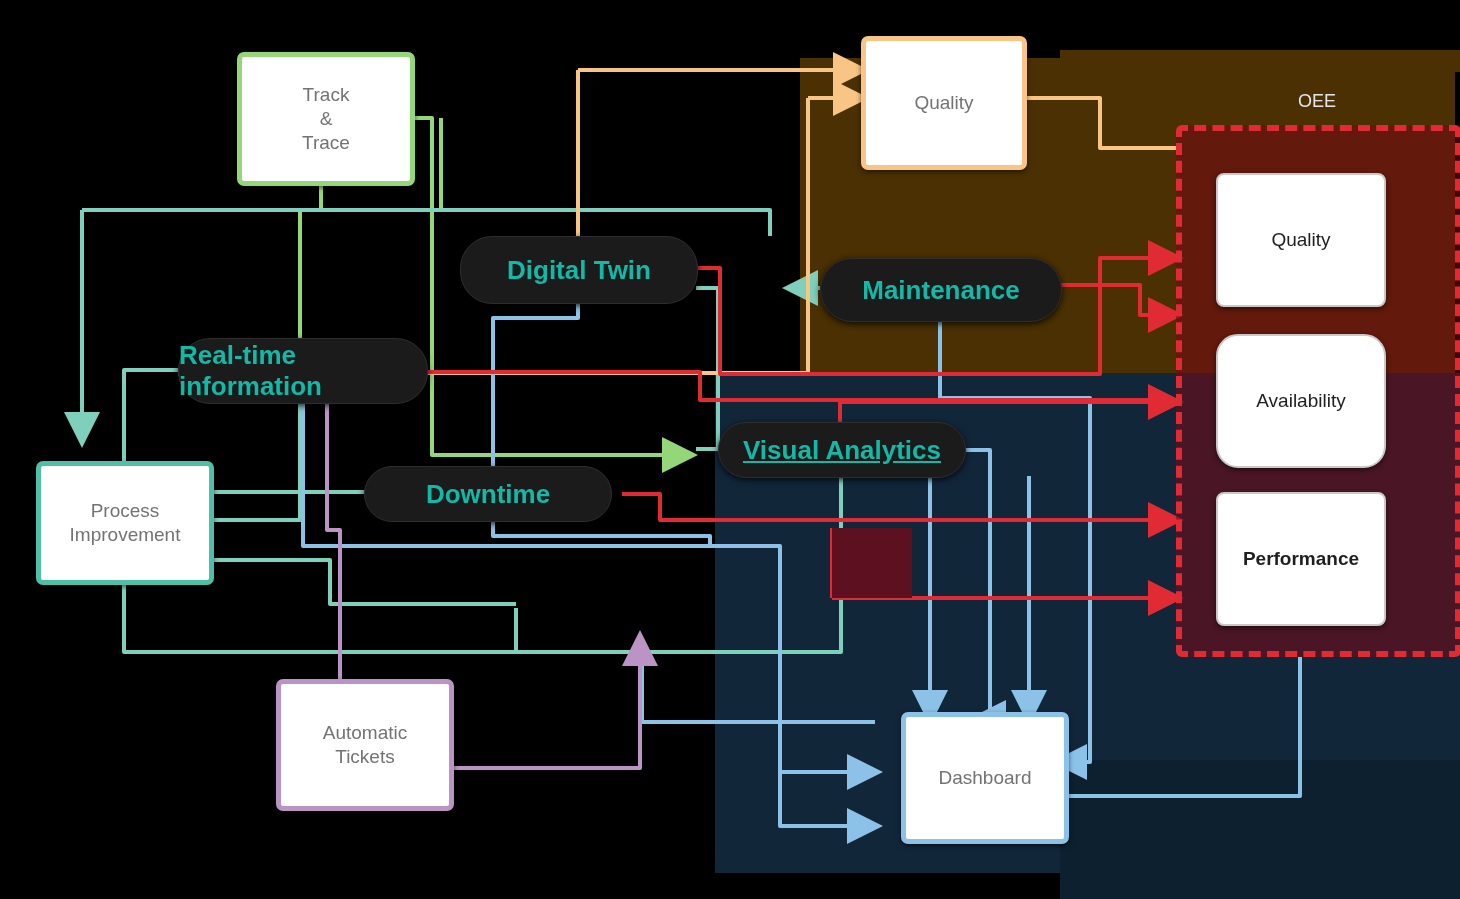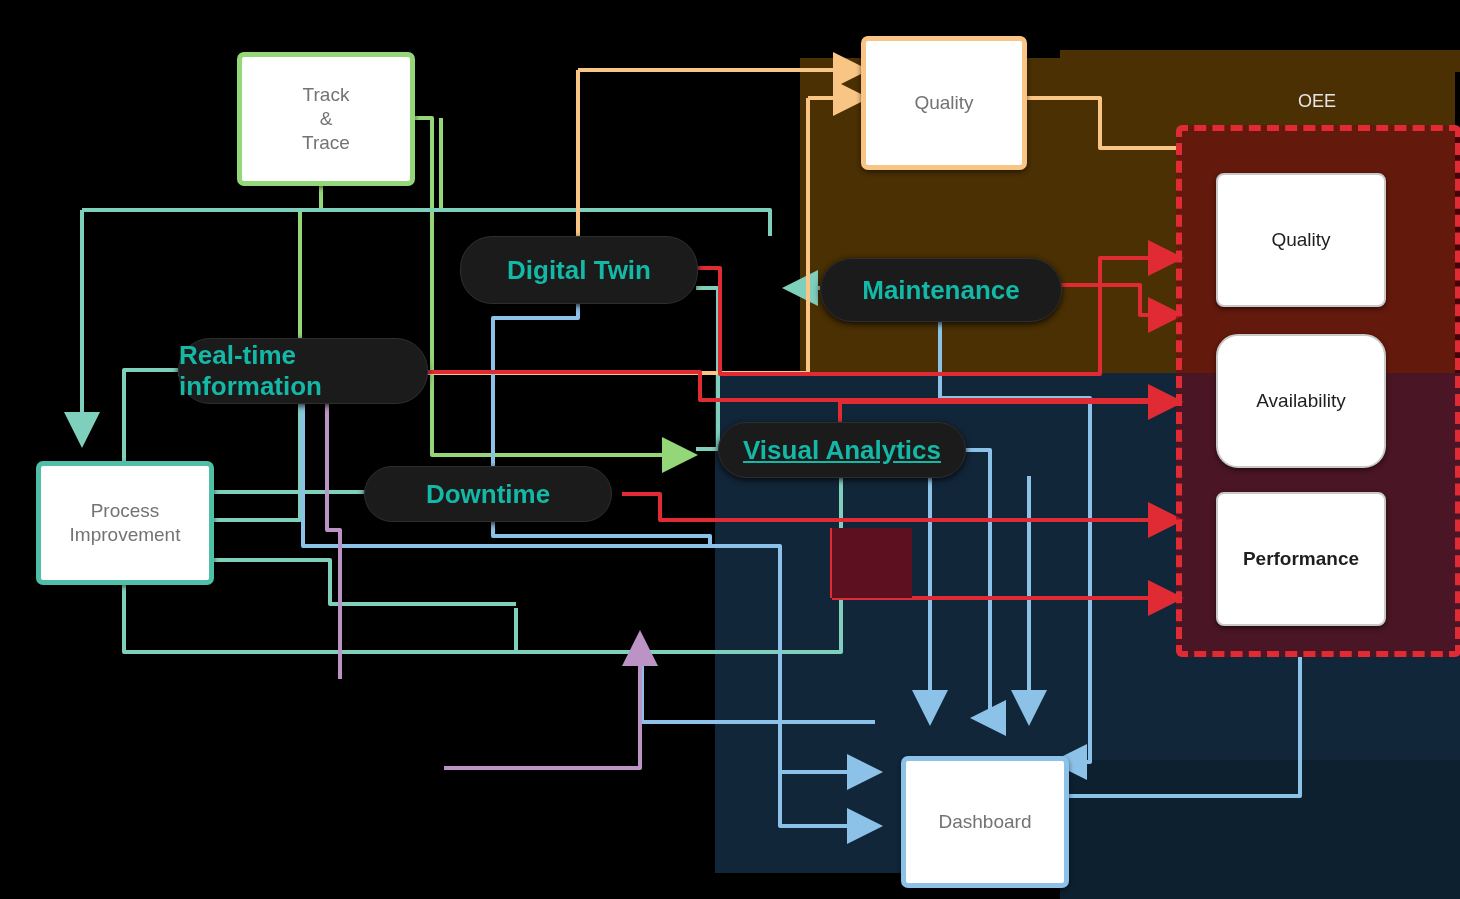--- a/index.html
+++ b/index.html
@@ -21,21 +21,21 @@
   
   .box{position:absolute;background:#ffffff;border-radius:7px;
        display:flex;align-items:center;justify-content:center;
        text-align:center;color:#737373;font-size:19px;line-height:1.28;
        box-shadow:0 2px 5px rgba(0,0,0,.55);}
   .box.bw{border:5px solid;}
   #box-track{left:237px;top:52px;width:168px;height:124px;border-color:#93d778;}
   #box-process{left:36px;top:461px;width:168px;height:114px;border-color:#4fbfa8;}
   #box-tickets{left:276px;top:679px;width:168px;height:122px;border-color:#bb93c4;}
   #box-reports{left:861px;top:36px;width:156px;height:124px;border-color:#f9c584;}
-  #box-dashboard{left:901px;top:756px;width:158px;height:122px;border-color:#8cc2e8;}
+  #box-dashboard{left:901px;top:712px;width:158px;height:122px;border-color:#8cc2e8;}
 
   .kpi{position:absolute;background:#fff;border:2px solid #c9c9c9;border-radius:8px;
        display:flex;align-items:center;justify-content:center;
        color:#1f1f1f;font-size:19px;box-shadow:0 2px 5px rgba(0,0,0,.5);}
   #kpi-quality{left:1216px;top:173px;width:166px;height:130px;}
   #kpi-availability{left:1216px;top:334px;width:166px;height:130px;border-radius:22px;}
   #kpi-performance{left:1216px;top:492px;width:166px;height:130px;font-weight:bold;}
 
   
   #oee-container{position:absolute;left:1176px;top:125px;width:285px;height:532px;
@@ -160,18 +160,24 @@
     </div>
   </div>
 
   <div class="box bw" id="box-process">
     <div>
       <div>Process</div>
       <div>Improvement</div>
     </div>
   </div>
 
+  <div class="box bw" id="box-tickets">
+    <div>
+      <div>Automatic</div>
+      <div>Tickets</div>
+    </div>
+  </div>
 
   <div class="box bw" id="box-reports">Quality</div>
 
   <div class="box bw" id="box-dashboard">Dashboard</div>
 
 </div>
 
 </body></html>

